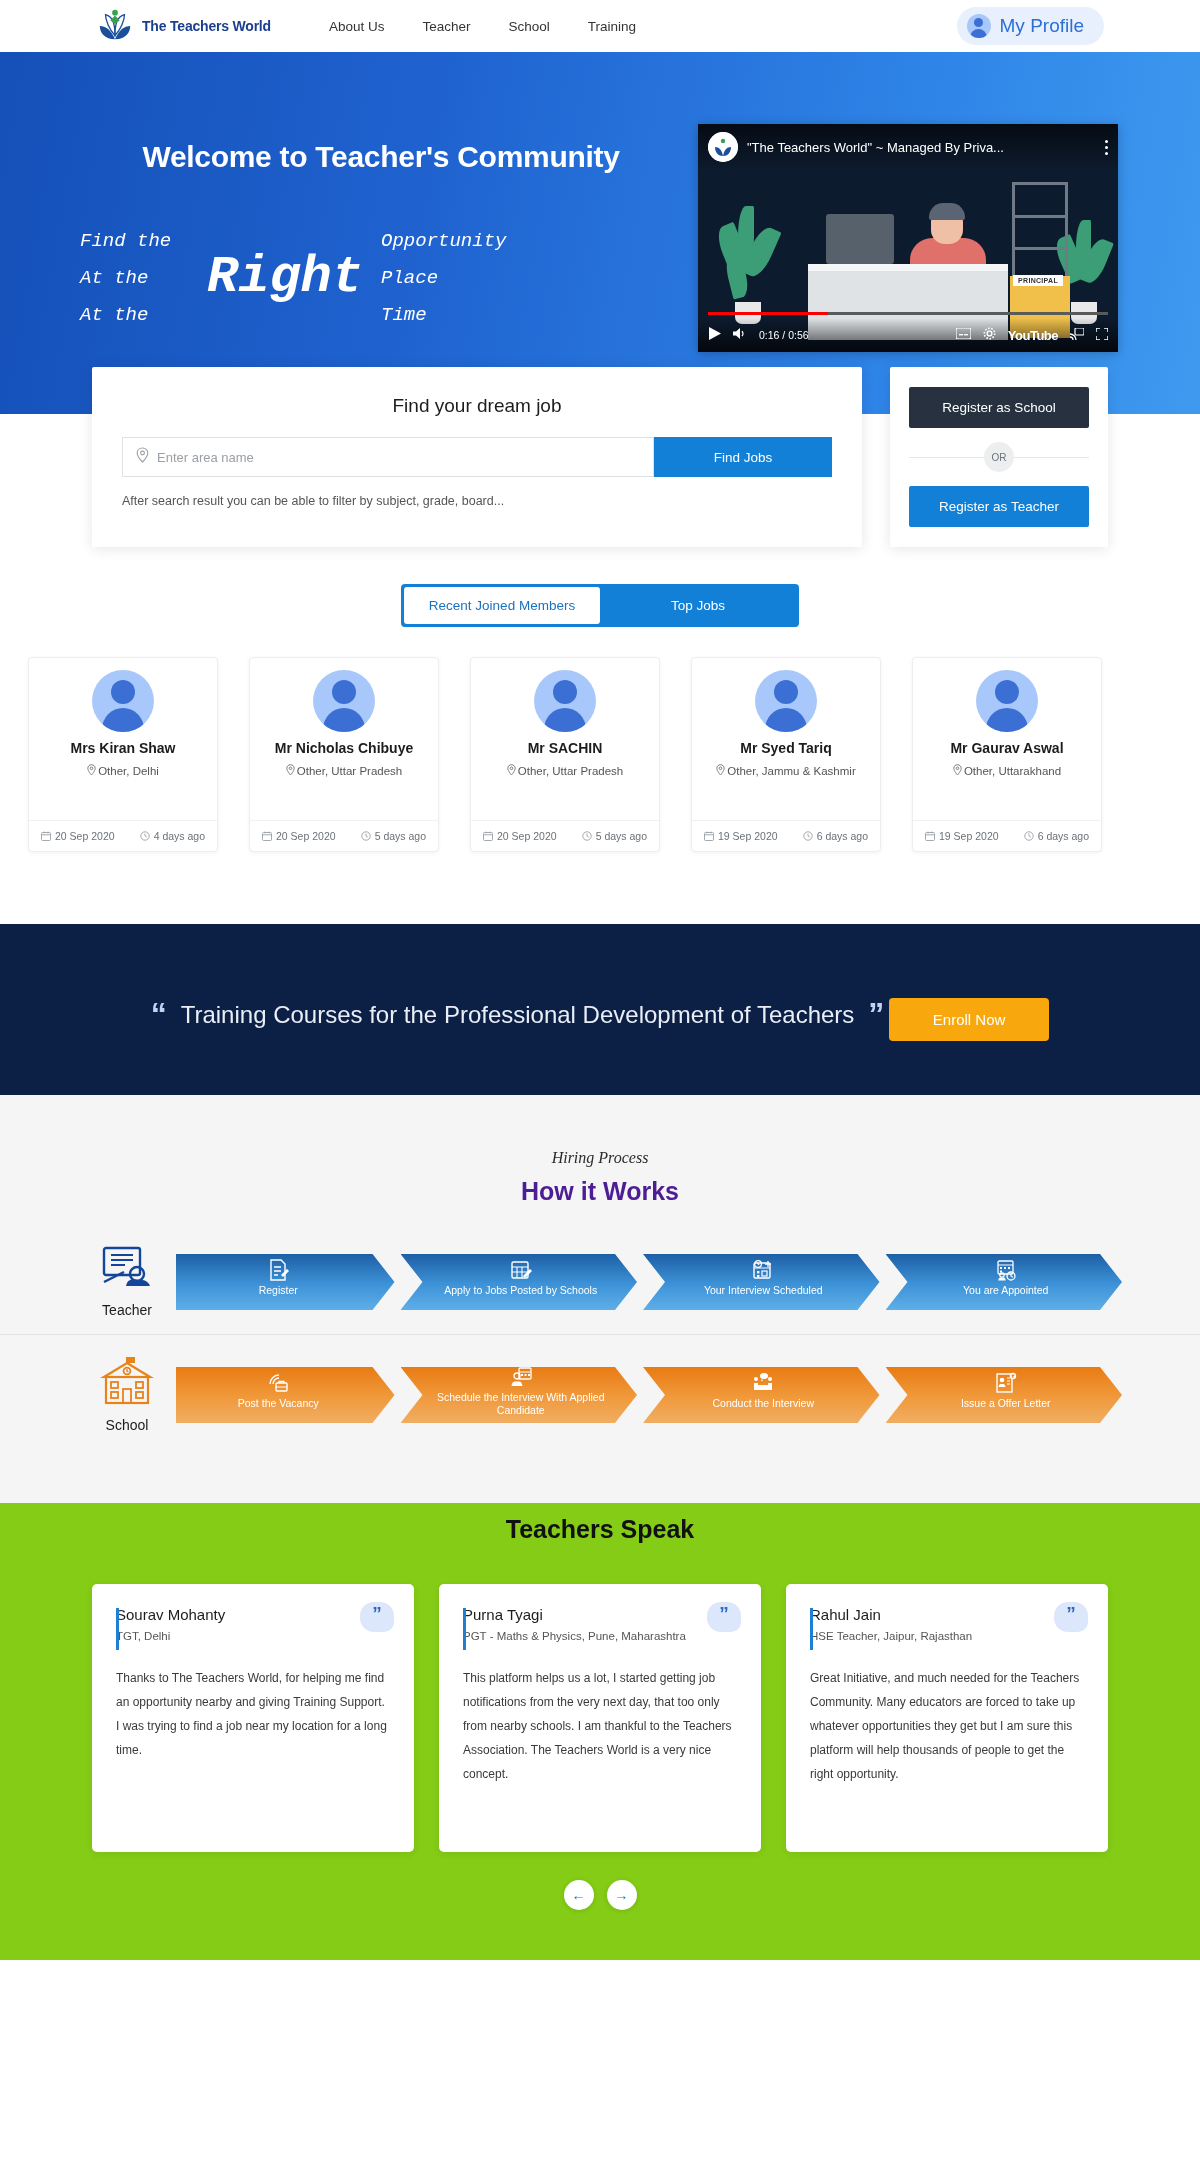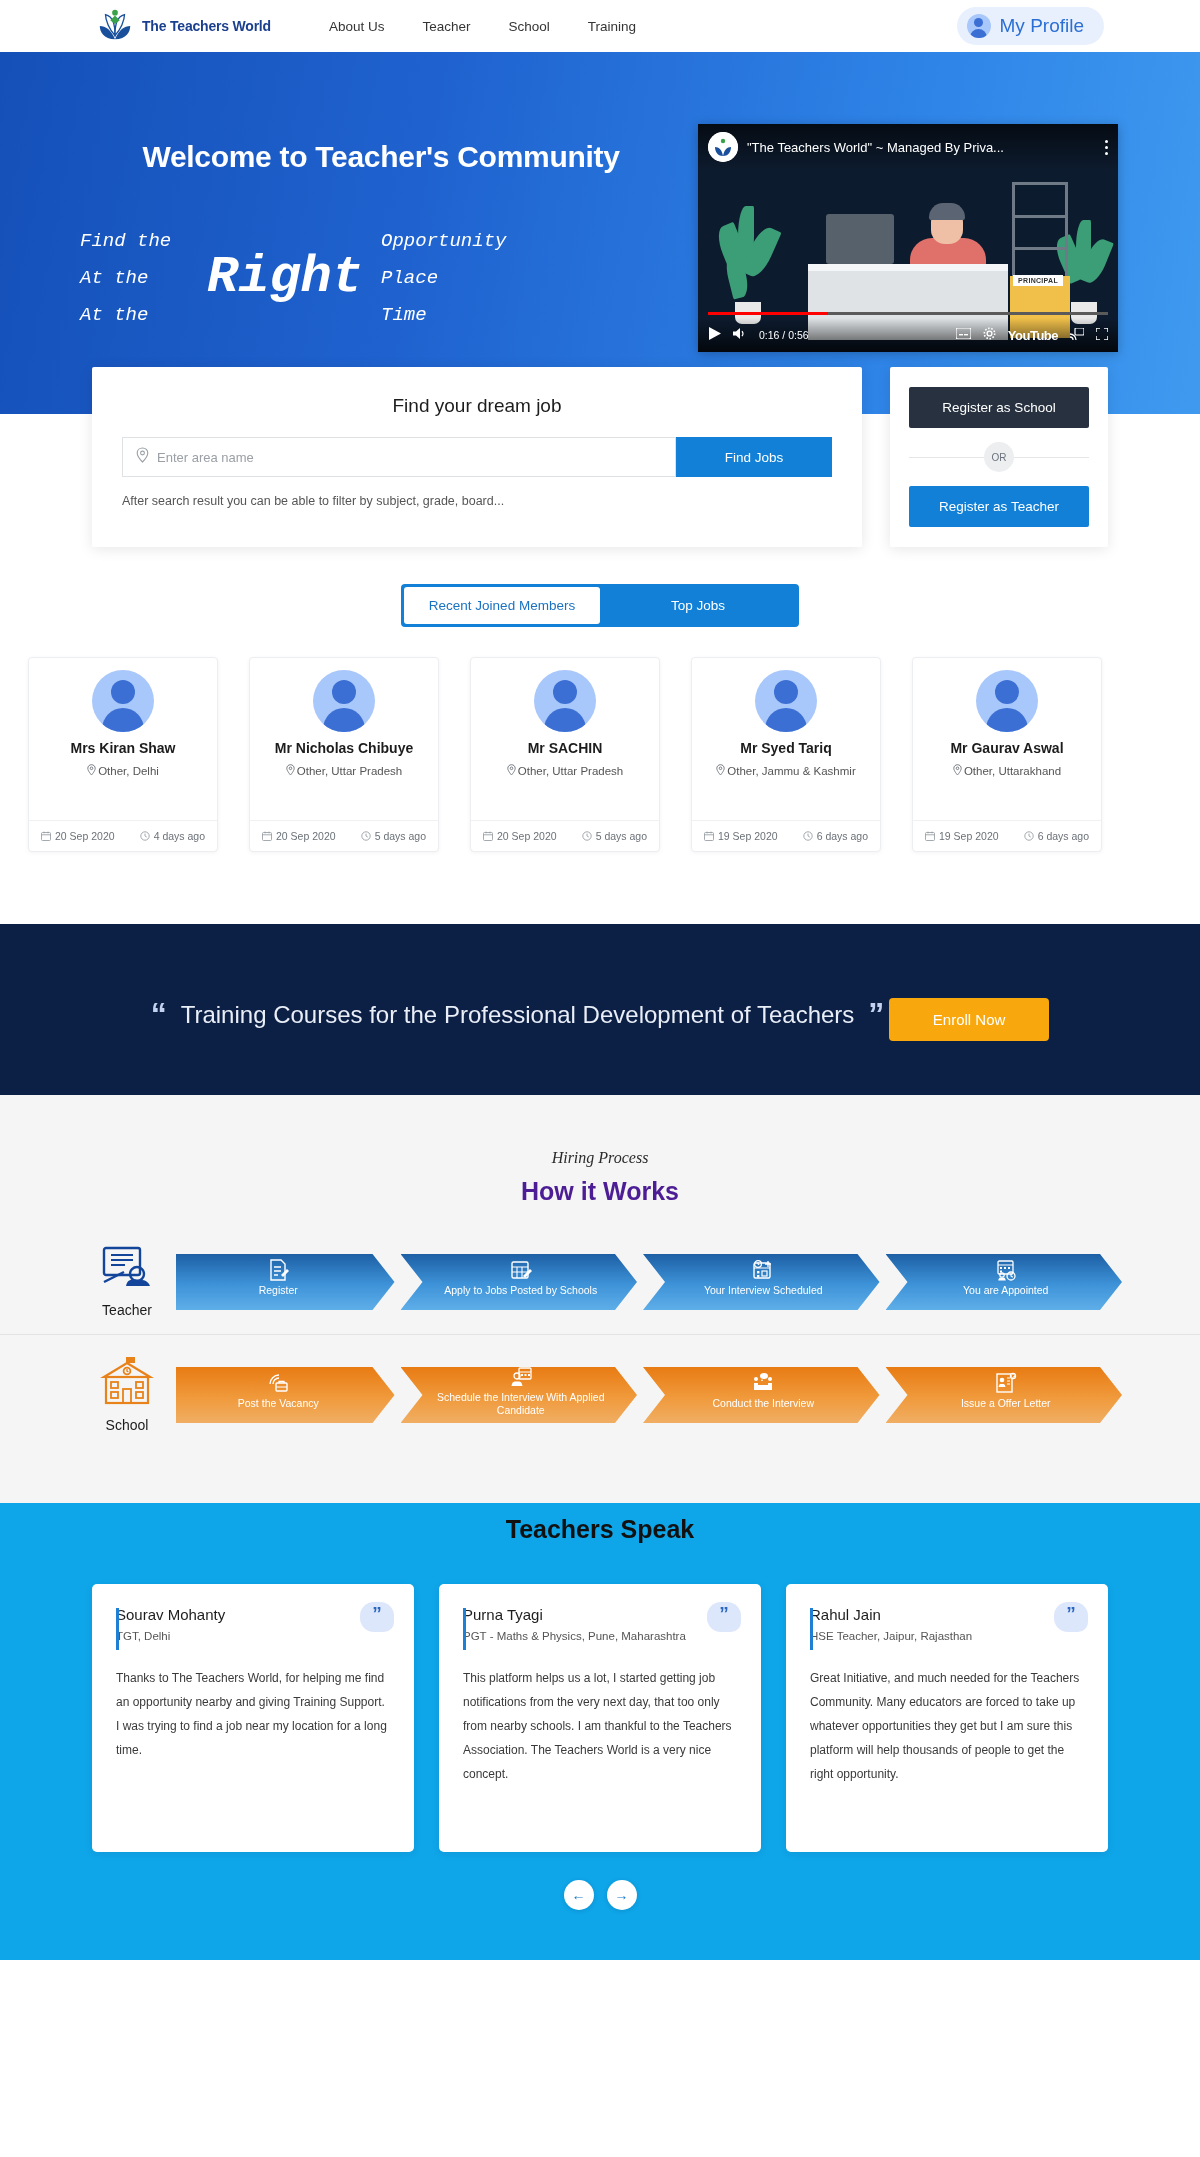--- a/index.html
+++ b/index.html
@@ -134,21 +134,21 @@
     padding: 28px 30px 34px; border-radius: 2px;
   }
   .search-title { text-align: center; font-size: 19px; color: #1d1d1d; margin-bottom: 20px; font-weight: normal; }
   .search-row { display: flex; height: 40px; }
   .search-input-wrap {
     flex: 1; border: 1px solid #dfe2e5; display: flex; align-items: center; gap: 8px; padding: 0 13px;
   }
   .search-input { border: none; outline: none; font-size: 13px; color: #4a4a4a; width: 100%; font-family: inherit; background: transparent; }
   .search-input::placeholder { color: #9aa0a6; }
   .find-btn {
-    width: 156px; background: #1180d6; color: #fff; border: none;
+    width: 178px; background: #1180d6; color: #fff; border: none;
     font-size: 13.5px; cursor: pointer; font-family: inherit;
   }
   .search-hint { margin-top: 17px; font-size: 12.5px; color: #555; }
 
   .reg-card {
     width: 218px; background: #fff; box-shadow: 0 2px 14px rgba(0,0,0,.10);
     padding: 20px 19px; border-radius: 2px; align-self: flex-start;
   }
   .btn-dark {
     display: block; width: 100%; background: #27313f; color: #fff; border: none;
@@ -238,21 +238,21 @@
     clip-path: polygon(0 0, calc(100% - 22px) 0, 100% 50%, calc(100% - 22px) 100%, 0 100%, 22px 50%);
     padding: 0 26px 8px 30px;
   }
   .chev.first { clip-path: polygon(0 0, calc(100% - 22px) 0, 100% 50%, calc(100% - 22px) 100%, 0 100%); padding-left: 12px; }
   .chev.blue { background: linear-gradient(180deg, #1d5fa5 0%, #3e93d8 55%, #5eaee8 100%); }
   .chev.orange { background: linear-gradient(180deg, #e87b13 0%, #f09a3c 55%, #f0ae63 100%); }
   .chev-label { font-size: 10.5px; line-height: 1.2; margin-top: 3px; }
   .chev-icon { width: 22px; height: 22px; }
 
   
-  .speak { background: #0ea5e9; padding: 12px 0 50px; }
+  .speak { background: #84cc16; padding: 12px 0 50px; }
   .speak-title { text-align: center; font-size: 25px; font-weight: bold; color: #111; }
   .tcards { display: flex; gap: 25px; padding: 0 92px; margin-top: 40px; align-items: flex-start; }
   .tcard {
     flex: 1; background: #fff; border-radius: 5px; box-shadow: 0 2px 9px rgba(0,0,0,.07);
     padding: 22px 24px 26px; position: relative; min-height: 268px;
   }
   .tcard-head { position: relative; }
   .tcard-head::before {
     content: ''; position: absolute; left: 0; top: 2px; bottom: -8px; width: 3px; background: #1e7fd4;
   }

